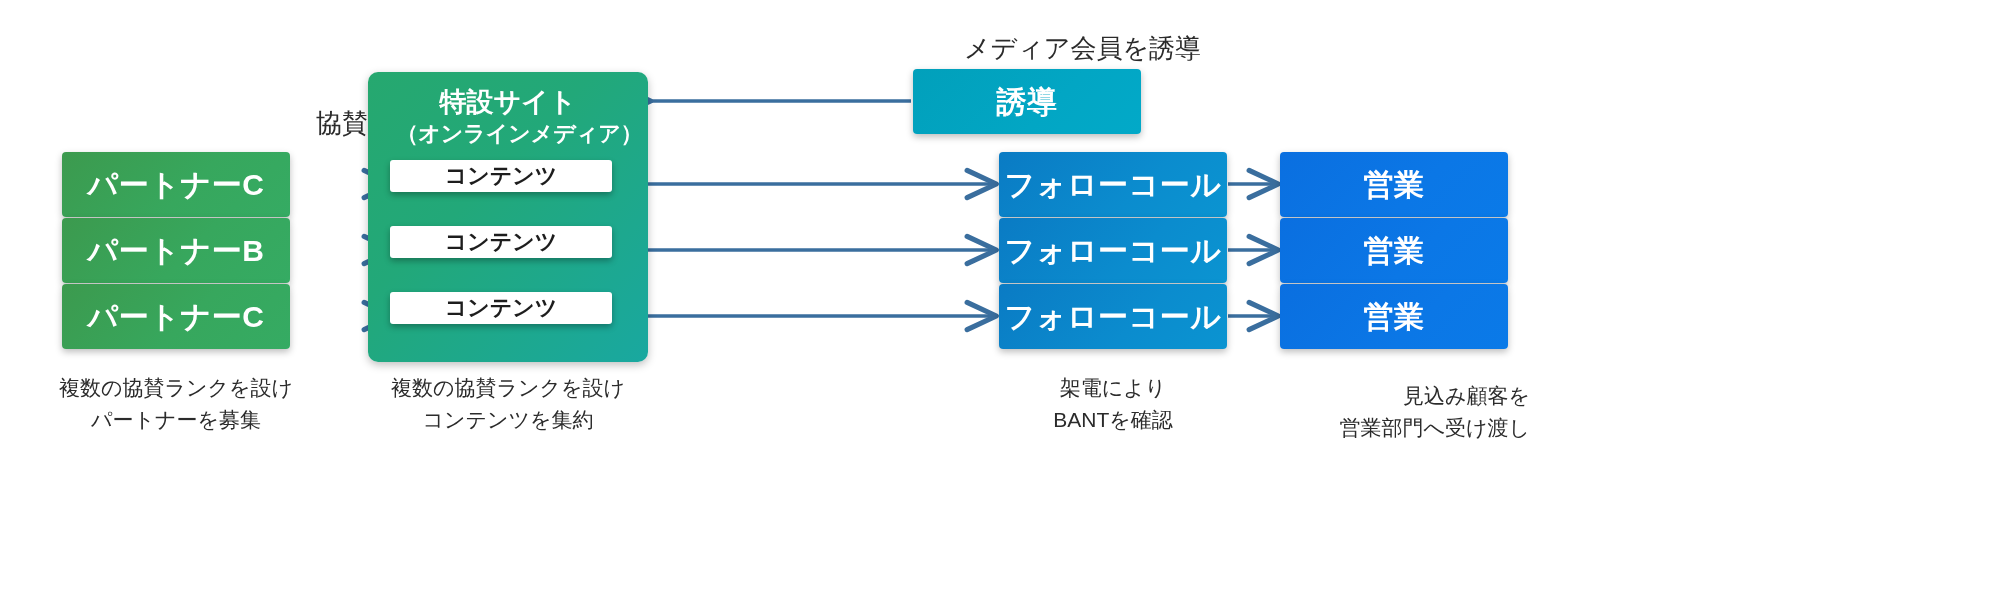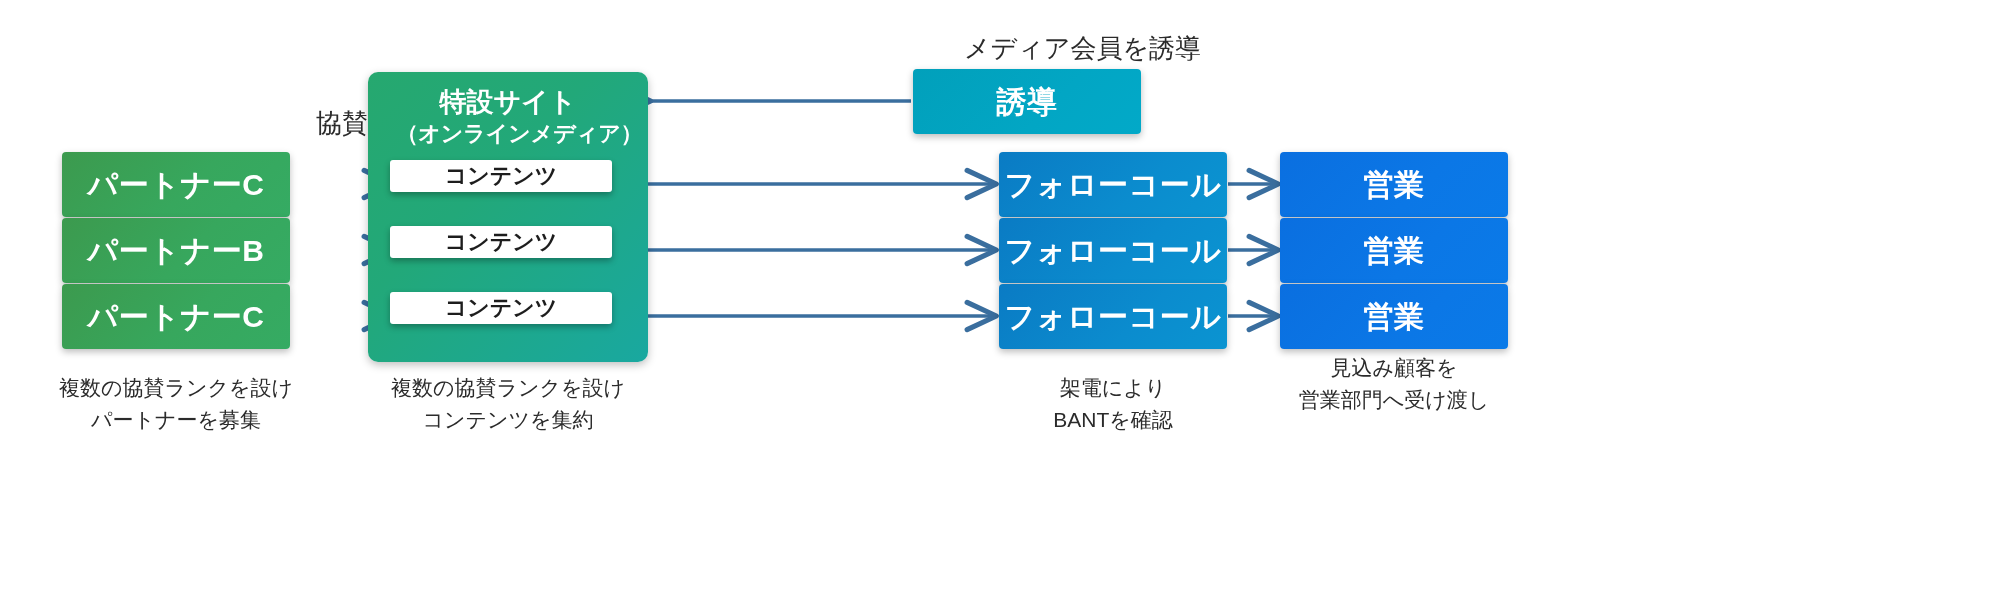--- a/index.html
+++ b/index.html
@@ -162,16 +162,16 @@
   <div class="box sales" style="left:1280px;top:152px;width:228px;">営業</div>
   <div class="box sales" style="left:1280px;top:218px;width:228px;">営業</div>
   <div class="box sales" style="left:1280px;top:284px;width:228px;">営業</div>
 
   <div class="caption" style="left:40px;top:372px;width:272px;">複数の協賛ランクを設け
 パートナーを募集</div>
   <div class="caption" style="left:362px;top:372px;width:292px;">複数の協賛ランクを設け
 コンテンツを集約</div>
   <div class="caption" style="left:977px;top:372px;width:272px;">架電により
 BANTを確認</div>
-  <div class="caption" style="left:1258px;top:352px;width:272px;">見込み顧客を
+  <div class="caption" style="left:1258px;top:380px;width:272px;text-align:right;">見込み顧客を
 営業部門へ受け渡し</div>
 
 </div>
 
 </body></html>

